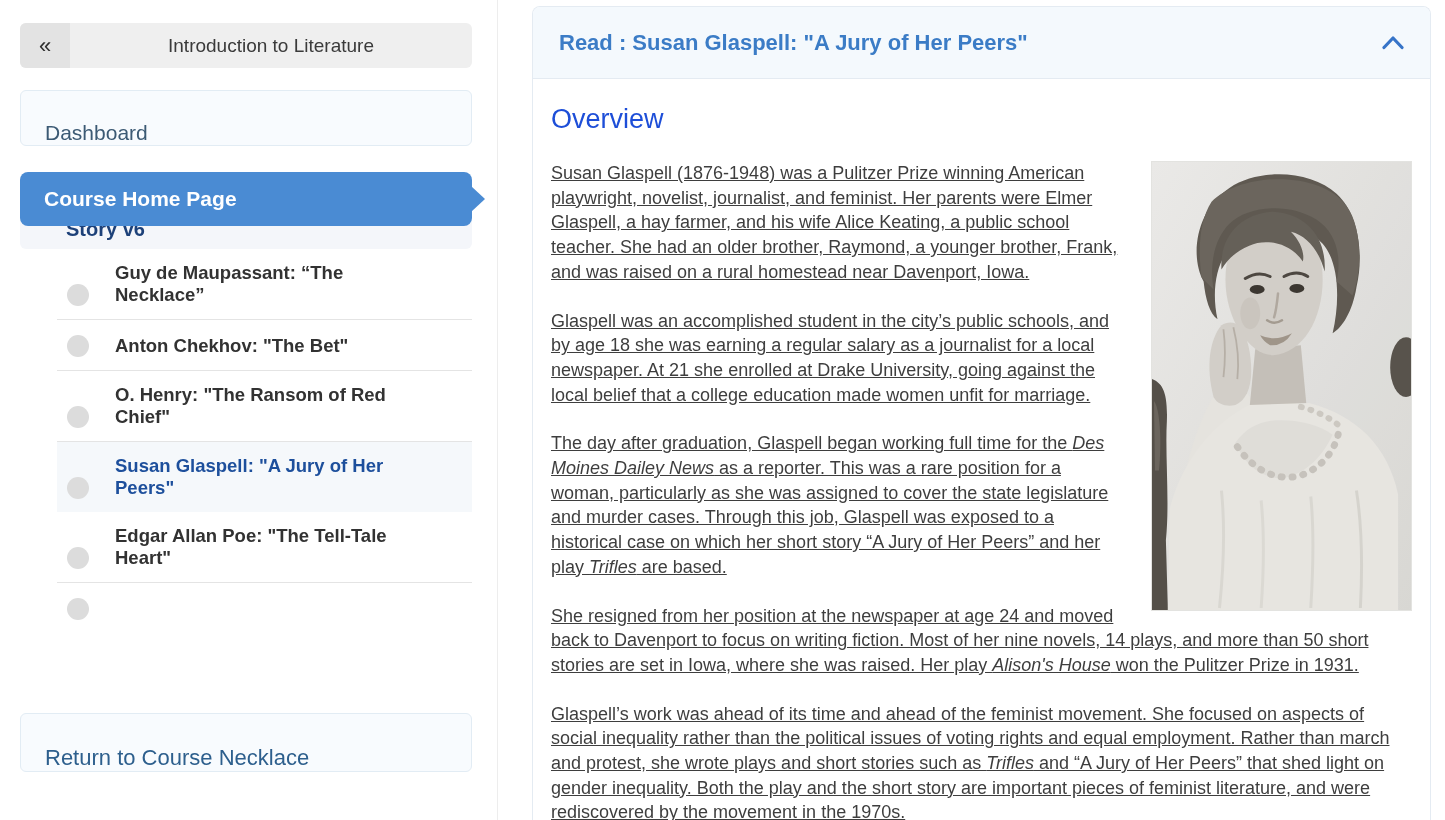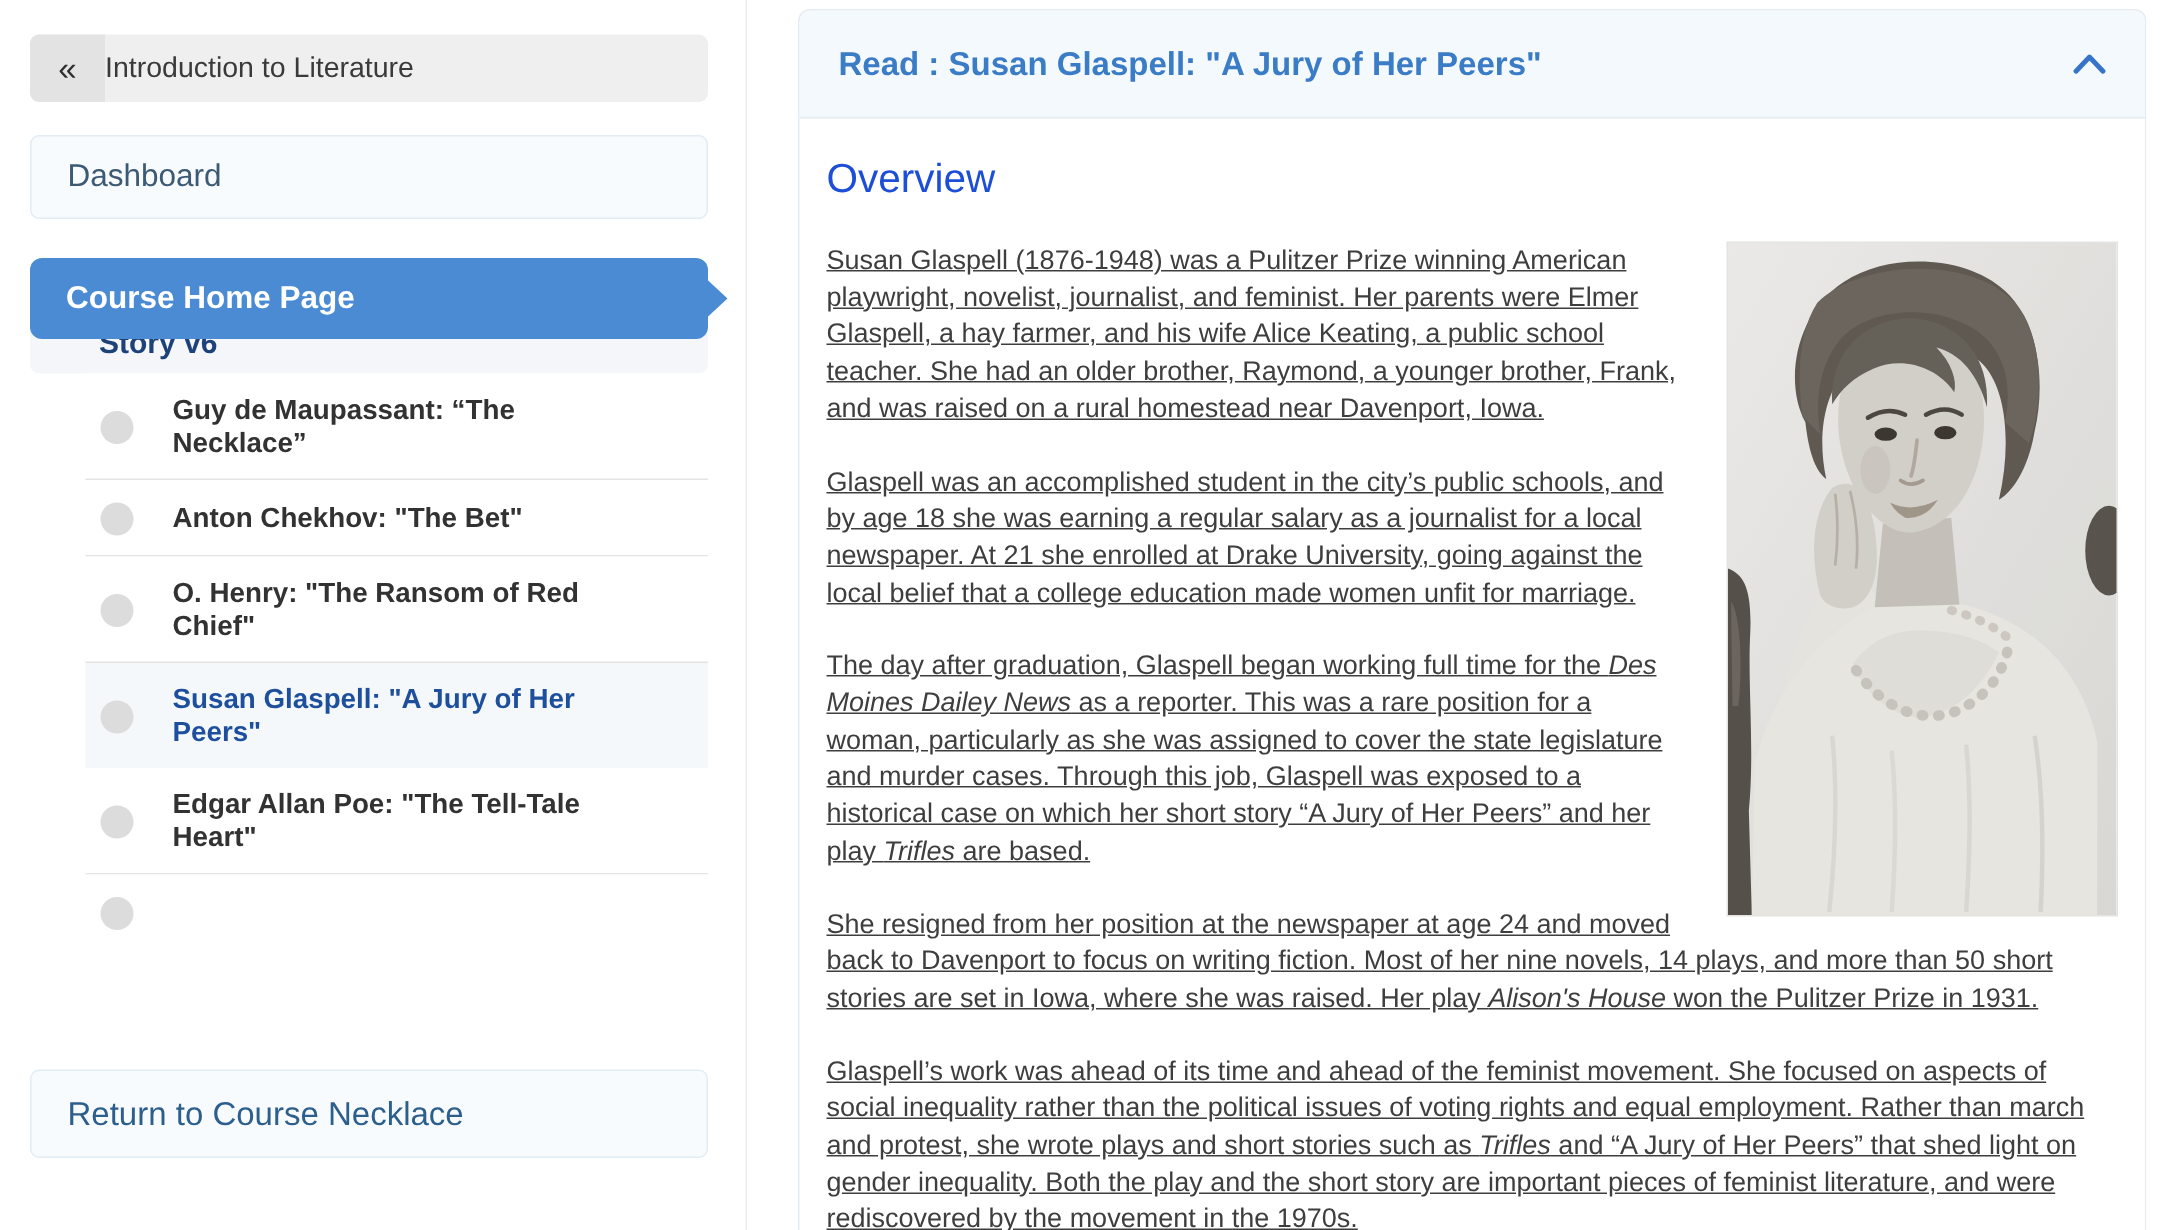--- a/index.html
+++ b/index.html
@@ -12,36 +12,36 @@
   }
   *{box-sizing:border-box;margin:0;padding:0;}
   html,body{width:1445px;height:820px;overflow:hidden;background:#ffffff;
     font-family:"Liberation Sans",sans-serif;}
   
   .sidebar{position:absolute;left:20px;top:0;width:452px;height:820px;background:#fff;}
   .course-header{position:absolute;top:23px;left:0;width:452px;height:45px;
     background:#efefef;border-radius:6px;display:flex;align-items:center;}
   .collapse-btn{width:50px;height:45px;background:#e3e3e3;border-radius:6px 0 0 6px;
     display:flex;align-items:center;justify-content:center;font-size:22px;color:#2f2f2f;cursor:pointer;}
-  .course-title{flex:1;font-size:19px;color:#3a3a3a;}
+  .course-title{flex:1;text-align:center;font-size:19px;color:#3a3a3a;}
   .nav-card{position:absolute;left:0;width:452px;background:#f8fbfe;border:1px solid #e2ecf4;
-    border-radius:6px;display:flex;align-items:center;padding-left:24px;cursor:pointer;}
+    border-radius:6px;display:flex;align-items:flex-end;padding-left:24px;cursor:pointer;}
   .nav-dashboard{top:90px;height:56px;font-size:21px;color:var(--slate-text);}
   .nav-return{top:713px;height:59px;font-size:22px;color:#2d5f8d;}
   .nav-active{position:absolute;left:0;top:172px;width:452px;height:54px;background:var(--accent-blue);
     border-radius:8px;display:flex;align-items:center;padding-left:24px;color:#fff;font-size:21px;
     font-weight:700;z-index:5;cursor:pointer;}
   .btn-arrow{position:absolute;right:-13px;top:50%;margin-top:-13px;width:0;height:0;
     border-top:13px solid transparent;border-bottom:13px solid transparent;
     border-left:14px solid var(--accent-blue);}
   .module-header{position:absolute;left:0;top:195px;width:452px;height:54px;background:#f4f6fa;
     border-radius:6px;z-index:1;padding:23px 0 0 46px;font-size:20px;font-weight:bold;
     color:var(--section-navy);cursor:pointer;}
   .lesson-list{position:absolute;left:37px;top:249px;width:415px;z-index:2;}
-  .lesson-item{display:flex;align-items:center;padding:13px 0 13px 10px;
+  .lesson-item{display:flex;align-items:flex-end;padding:13px 0 13px 10px;
     border-bottom:1px solid #e4e4e4;cursor:pointer;background:#fff;}
   .lesson-item:last-child{border-bottom:none;}
   .lesson-item.active{background:#f5f8fb;border-bottom:none;}
   .bullet{flex:0 0 22px;width:22px;height:22px;border-radius:50%;background:#dcdcdc;margin-top:2px;}
   .lesson-label{margin-left:26px;max-width:310px;font-size:18.5px;font-weight:bold;
     color:#323232;line-height:22px;}
   .lesson-item.active .lesson-label{color:var(--link-navy);}
   .v-divider{position:absolute;left:497px;top:0;width:1px;height:820px;background:#ededed;}
   
   .main-card{position:absolute;left:532px;top:6px;width:899px;height:820px;background:#fff;

